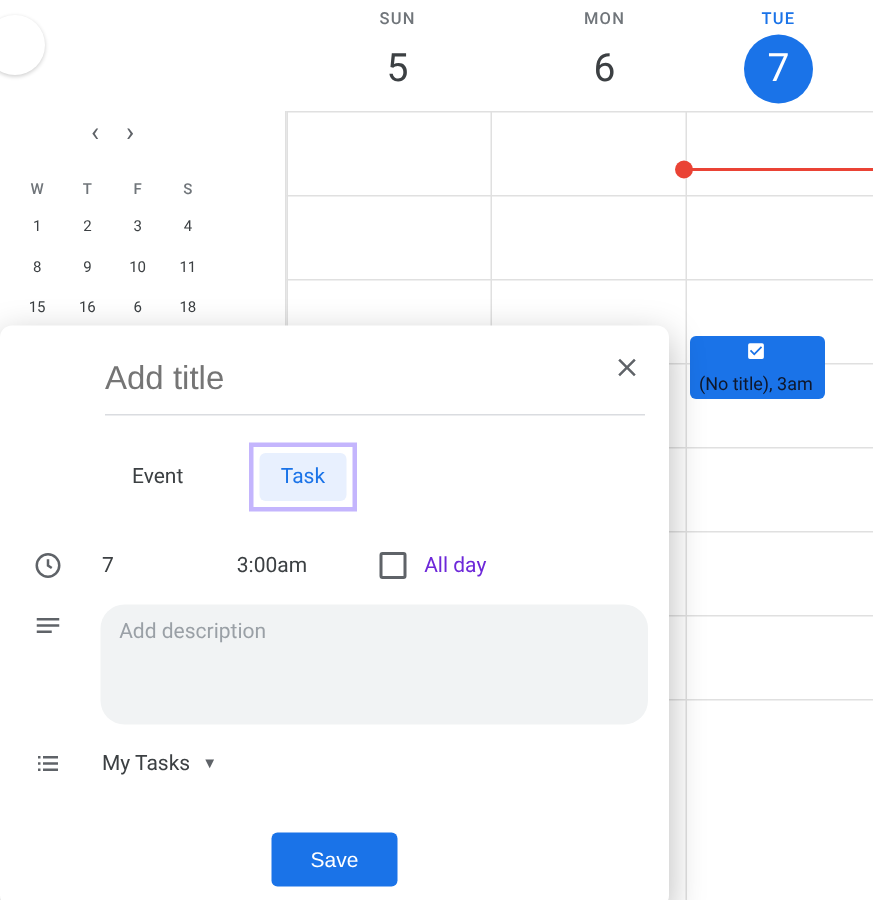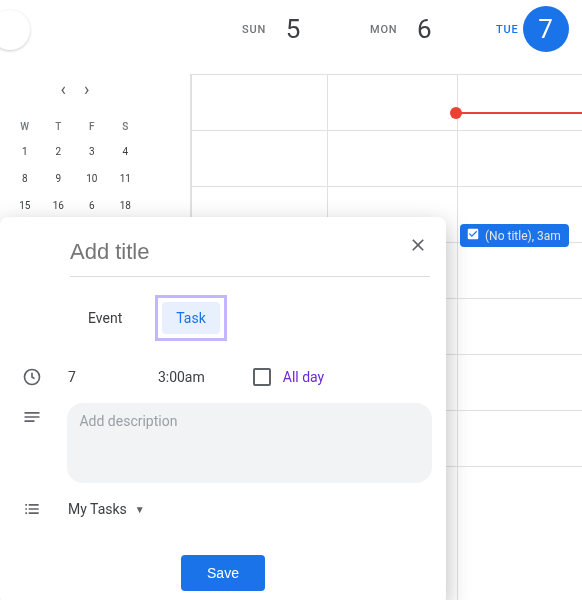--- a/index.html
+++ b/index.html
@@ -1,19 +1,19 @@
 <!DOCTYPE html>
 <html><head>
 <meta charset="utf-8">
 <style>
   * { box-sizing: border-box; margin: 0; padding: 0; }
   body { font-family: 'Google Sans', Roboto, Arial, sans-serif; background: #fff; overflow: hidden; width: 582px; height: 600px; position: relative; }
 
   
-  .day-header { position: absolute; top: 0; display: flex; flex-direction: row; align-items: center; gap: 4px; }
+  .day-header { position: absolute; top: 0; display: flex; flex-direction: column; align-items: center; gap: 4px; }
   .day-header .dow { font-size: 11px; font-weight: 500; color: #70757a; letter-spacing: 0.8px; }
   .day-header .dnum { font-size: 26px; color: #3c4043; width: 46px; height: 46px; display: flex; align-items: center; justify-content: center; border-radius: 50%; }
   .day-header.today .dow { color: #1a73e8; }
   .day-header.today .dnum { background: #1a73e8; color: #fff; }
 
   
   .fab { position: absolute; left: -10px; top: 10px; width: 40px; height: 40px; border-radius: 50%; background: #fff; box-shadow: 0 1px 3px rgba(0,0,0,0.2); }
 
   
   .mini-cal { position: absolute; left: 0; top: 74px; width: 150px; padding: 0 8px; }
@@ -25,28 +25,28 @@
 
   
   .grid { position: absolute; left: 190px; top: 74px; right: 0; bottom: 0; border-left: 1px solid #e0e0e0; }
   .hour-row { height: 56px; border-top: 1px solid #e0e0e0; position: relative; }
   .col-line { position: absolute; top: 0; bottom: 0; width: 1px; background: #e0e0e0; }
 
   .now-line { position: absolute; left: 455px; right: 0; top: 112px; height: 2px; background: #ea4335; }
   .now-dot { position: absolute; left: 450px; top: 107px; width: 12px; height: 12px; border-radius: 50%; background: #ea4335; }
 
   
-  .event-chip { position: absolute; left: 460px; top: 224px; background: #1a73e8; color: #e5e5e5; font-size: 12px; padding: 3px 8px 3px 6px; border-radius: 4px; display: flex; align-items: center; gap: 5px; }
+  .event-chip { position: absolute; left: 460px; top: 224px; background: #1a73e8; color: #0f172a; font-size: 12px; padding: 3px 8px 3px 6px; border-radius: 4px; display: flex; align-items: center; gap: 5px; flex-direction: column; }
   .event-chip svg { width: 14px; height: 14px; }
 
   
   .modal { position: absolute; left: 0; top: 217px; width: 446px; background: #fff; border-radius: 8px; box-shadow: 0 8px 24px rgba(0,0,0,0.28); padding: 18px 14px 14px 14px; }
   .modal .close { position: absolute; right: 14px; top: 14px; width: 28px; height: 28px; display:flex; align-items:center; justify-content:center; color: #5f6368; cursor: pointer; font-size: 20px; border-radius: 50%; }
   .title-input { margin-left: 56px; width: 360px; font-size: 22px; color: #9aa0a6; border: none; border-bottom: 1px solid #dadce0; padding: 4px 0 11px 0; outline: none; }
-  .tabs { margin: 18px 0 18px 60px; display: flex; gap: 0; align-items: center; }
+  .tabs { margin: 18px 0 18px 60px; display: flex; gap: 11px; align-items: center; }
   .tab { padding: 8px 14px; font-size: 14px; color: #3c4043; cursor: pointer; }
   .tab.active { color: #1a73e8; background: #e8f0fe; border-radius: 4px; }
   .tab-highlight { border: 3px solid #c4b5fd; padding: 4px; margin-left: 19px; }
 
   .row { display: flex; align-items: center; gap: 18px; padding: 8px 0; }
   .row .icon-slot { width: 36px; display: flex; justify-content: center; color: #5f6368; }
   .row .icon-slot svg { width: 20px; height: 20px; }
   .time-text { font-size: 14px; color: #3c4043; }
   .time-right { margin-left: 64px; }
   .checkbox { width: 18px; height: 18px; border: 2px solid #5f6368; border-radius: 2px; margin-left: 30px; }
@@ -62,21 +62,21 @@
 </style>
 </head>
 <body>
 
 <div class="fab"></div>
 
 <div class="day-header" style="left:242px; top:6px;">
   <div class="dow">SUN</div>
   <div class="dnum">5</div>
 </div>
-<div class="day-header" style="left:370px; top:6px;">
+<div class="day-header" style="left:380px; top:6px;">
   <div class="dow">MON</div>
   <div class="dnum">6</div>
 </div>
 <div class="day-header today" style="left:496px; top:6px;">
   <div class="dow">TUE</div>
   <div class="dnum">7</div>
 </div>
 
 <div class="mini-cal">
   <div class="mini-nav">

